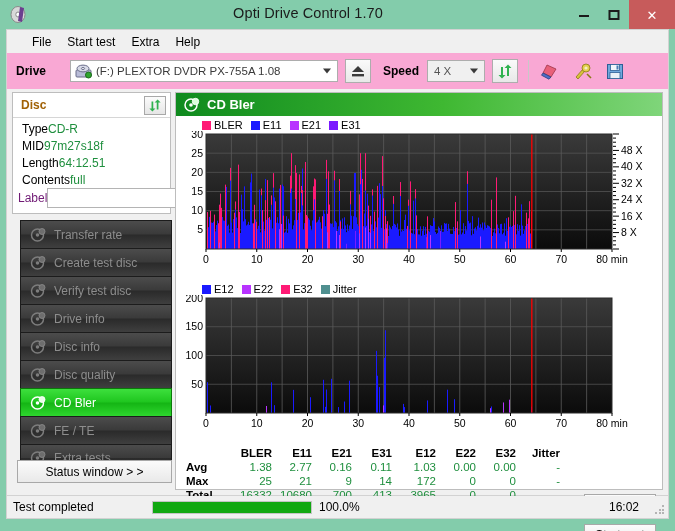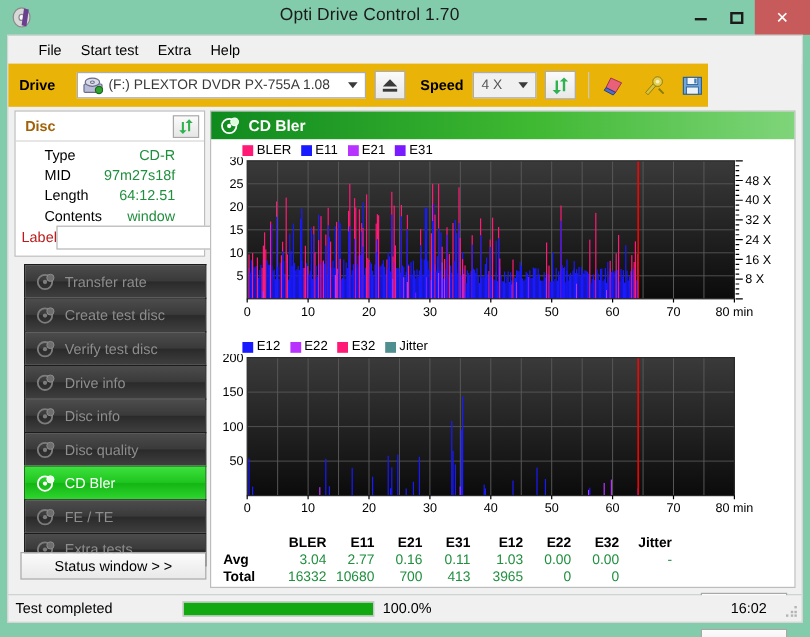--- a/index.html
+++ b/index.html
@@ -62,22 +62,22 @@
     background: #f0f0f0;
     display: flex; align-items: center;
     padding-left: 17px;
   }
   .menu-item {
     font-size: 12px; color: #000; padding: 3px 8px; line-height: 1;
   }
 
   
   .drivebar {
-    position: absolute; left: 0; top: 23px; width: 583px; height: 36px;
-    background: #eab308;
+    position: absolute; left: 0; top: 23px; width: 661px; height: 36px;
+    background: #f9a8d4;
     display: flex; align-items: center;
   }
   .lbl-drive {
     font-size: 12px; font-weight: bold; color: #000;
     margin-left: 9px; width: 54px;
   }
   .combo {
     height: 22px; background: #fff; border: 1px solid #adadad;
     display: flex; align-items: center; position: relative;
     font-size: 11.5px; color: #3a3a3a;
@@ -123,30 +123,30 @@
     position: absolute; left: 8px; top: 5px;
     font-size: 12px; font-weight: bold; color: #a16207;
   }
   .refresh-btn {
     position: absolute; right: 4px; top: 3px; width: 22px; height: 19px;
     border: 1px solid #a8a8a8; background: linear-gradient(#fbfbfb,#e6e6e6);
     display: flex; align-items: center; justify-content: center;
   }
   .disc-rows { position: absolute; left: 0; top: 27px; width: 157px; }
   .drow {
-    display: flex; justify-content: space-between;
-    padding: 0 24px; height: 17px; align-items: center;
+    display: flex; justify-content: flex-start;
+    padding: 0 9px; height: 17px; align-items: center;
   }
   .drow .k { font-size: 12px; color: #000; }
   .drow .v { font-size: 12px; color: #1f8f3e; }
   .label-row {
     position: absolute; left: 0; top: 92px; width: 157px; height: 26px;
     display: flex; align-items: center; padding: 0 5px;
   }
-  .label-row .k { font-size: 12px; color: #b91c1c; width: 38px; }
+  .label-row .k { font-size: 12px; color: #701a75; width: 38px; }
   .txtbox {
     flex: 1; height: 20px; background: #fff; border: 1px solid #b4b4b4;
     margin-right: 5px;
   }
   .cd-btn {
     width: 23px; height: 21px; border: 1px solid #a8a8a8;
     background: linear-gradient(#fbfbfb,#e6e6e6);
     display: flex; align-items: center; justify-content: center;
   }
 
@@ -356,21 +356,21 @@
           <div class="drow">
             <span class="k">MID</span>
             <span class="v">97m27s18f</span>
           </div>
           <div class="drow">
             <span class="k">Length</span>
             <span class="v">64:12.51</span>
           </div>
           <div class="drow">
             <span class="k">Contents</span>
-            <span class="v">window</span>
+            <span class="v">full</span>
           </div>
         </div>
         <div class="label-row">
           <span class="k">Label</span>
           <input class="txtbox" value="" style="">
           <div class="cd-btn">
             <svg width="15" height="15" viewBox="0 0 15 15">
               <circle cx="7.5" cy="7.5" r="6.3" fill="#e8e39a" stroke="#9a9450"></circle>
               <circle cx="7.5" cy="7.5" r="3.4" fill="#d6d07c" stroke="#9a9450" stroke-width="0.6"></circle>
               <circle cx="7.5" cy="7.5" r="1.4" fill="#fafafa" stroke="#9a9450" stroke-width="0.6"></circle>
@@ -1189,27 +1189,38 @@
             <th class="colhead" style="width:40px">E11</th>
             <th class="colhead" style="width:40px">E21</th>
             <th class="colhead" style="width:40px">E31</th>
             <th class="colhead" style="width:44px">E12</th>
             <th class="colhead" style="width:40px">E22</th>
             <th class="colhead" style="width:40px">E32</th>
             <th class="colhead" style="width:44px">Jitter</th>
           </tr>
           <tr>
             <td class="rowhead">Avg</td>
-            <td>3.04</td>
+            <td>1.38</td>
             <td>2.77</td>
             <td>0.16</td>
             <td>0.11</td>
             <td>1.03</td>
             <td>0.00</td>
             <td>0.00</td>
+            <td>-</td>
+          </tr>
+          <tr>
+            <td class="rowhead">Max</td>
+            <td>25</td>
+            <td>21</td>
+            <td>9</td>
+            <td>14</td>
+            <td>172</td>
+            <td>0</td>
+            <td>0</td>
             <td>-</td>
           </tr>
           <tr>
             <td class="rowhead">Total</td>
             <td>16332</td>
             <td>10680</td>
             <td>700</td>
             <td>413</td>
             <td>3965</td>
             <td>0</td>

